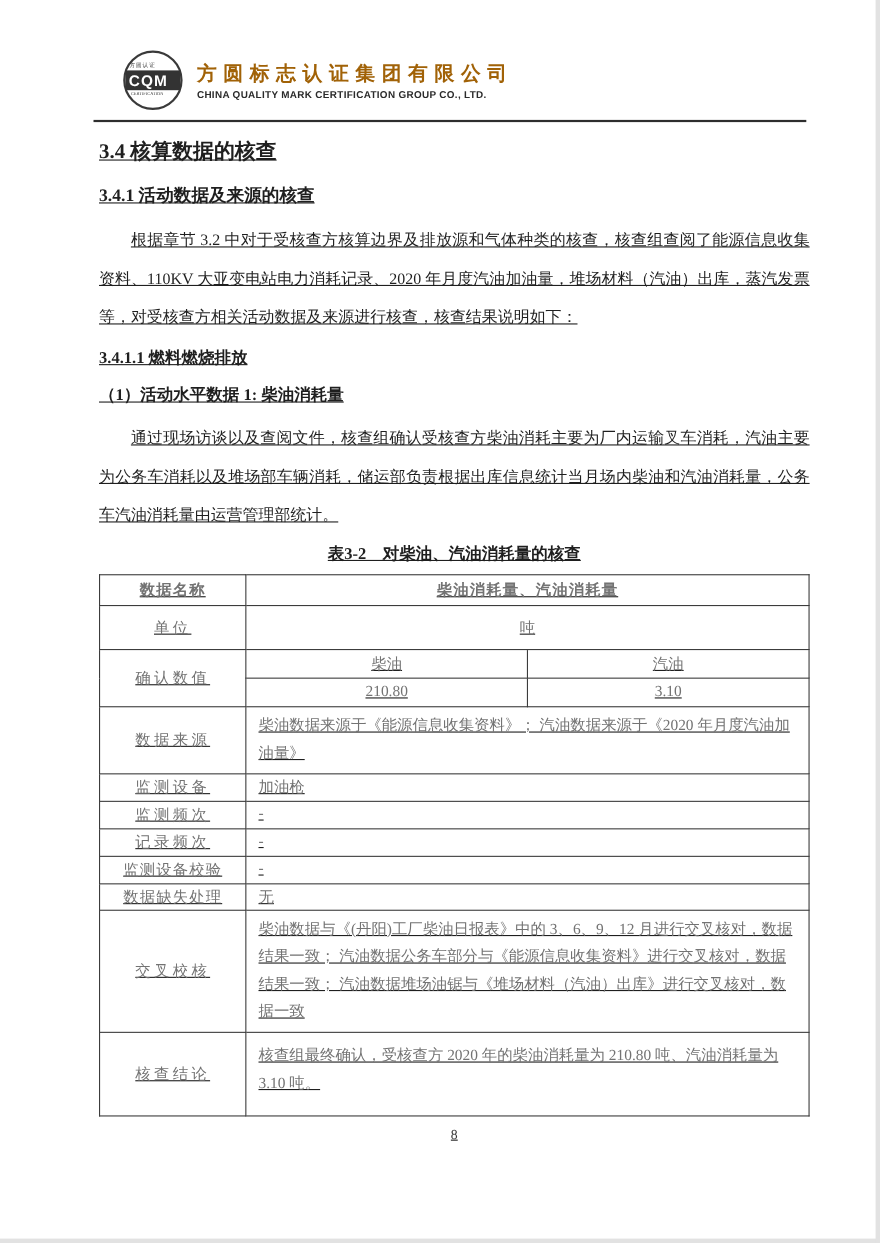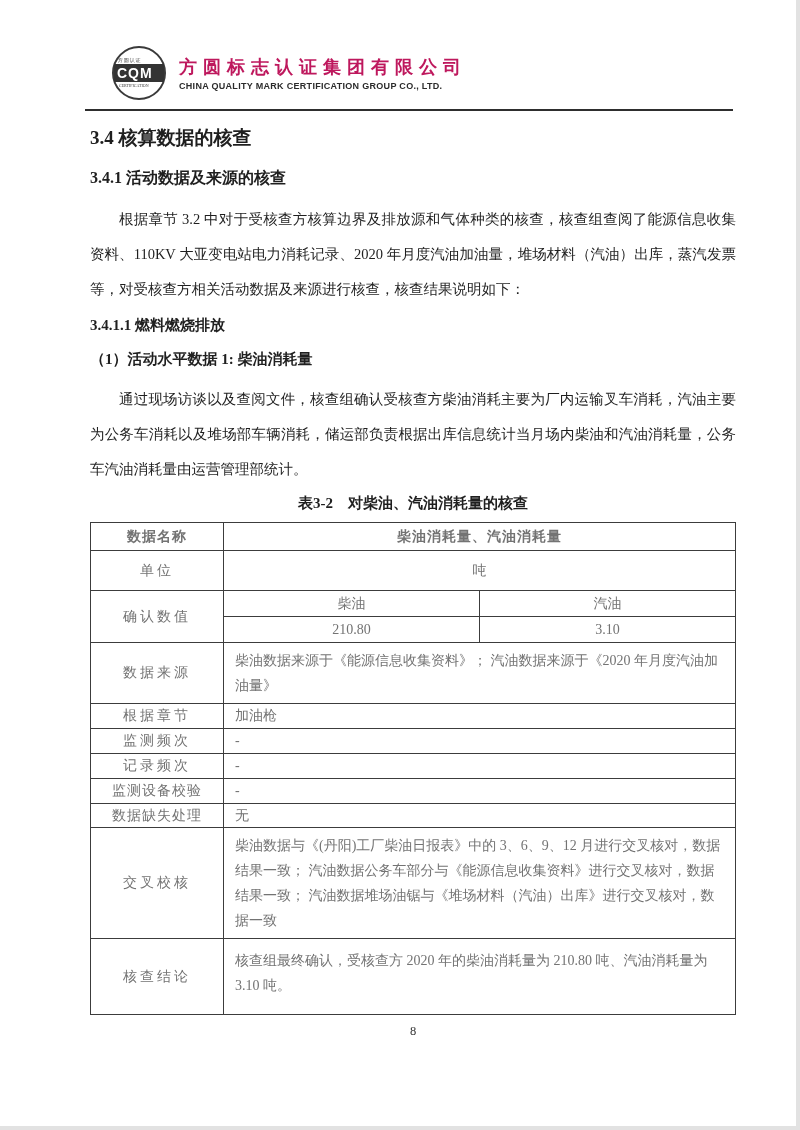--- a/index.html
+++ b/index.html
@@ -29,28 +29,28 @@
     position:relative;
   }
   .logo-arc-top { font-size:6px; line-height:6px; color:#3a3a3a; letter-spacing:1px; transform:scale(.85); }
   .logo-cqm {
     font-family:"Liberation Sans","DejaVu Sans",sans-serif;
     background:#333; color:#fff; font-weight:bold; font-size:14px; line-height:16px;
     padding:1px 3px; letter-spacing:1px; margin:1px 0;
   }
   .logo-arc-bottom { font-size:5px; line-height:6px; color:#3a3a3a; transform:scale(.8); }
   .company-zh {
-    font-size:18px; font-weight:bold; letter-spacing:6px; color:#be185d; line-height:22px;
+    font-size:18px; font-weight:bold; letter-spacing:6px; color:#a16207; line-height:22px;
   }
   .company-en {
     font-family:Liberation Sans, sans-serif;
     font-size:9px; font-weight:bold; color:#2b2b2b; letter-spacing:.3px; margin-top:3px;
   }
   
-  .content { margin:12px 64px 0 90px; width:646px; }
+  .content { margin:12px 64px 0 90px; width:646px;text-decoration:underline; }
   .h1 { font-size:19px; font-weight:bold; margin:14px 0 0 0; }
   .h2 { font-size:16px; font-weight:bold; margin:17px 0 0 0; }
   .h3 { font-size:15px; font-weight:bold; margin:9px 0 0 0; }
   .h4 { font-size:15px; font-weight:bold; margin:15px 0 0 0; }
   .body-para {
     font-size:14.5px; line-height:35px; text-align:justify; text-indent:2em;
     margin:13px 0 0 0;
   }
   .caption { text-align:center; font-size:15px; font-weight:bold; margin:7px 0 0 0; }
   .caption2 { text-align:center; font-size:15px; font-weight:bold; margin:27px 0 0 0; }
@@ -126,21 +126,21 @@
       </tr>
       <tr class="rs">
         <td class="cen">210.80</td>
         <td class="cen">3.10</td>
       </tr>
       <tr class="r4">
         <td class="lbl">数据来源</td>
         <td class="val wrap" colspan="2">柴油数据来源于《能源信息收集资料》； 汽油数据来源于《2020 年月度汽油加油量》</td>
       </tr>
       <tr class="r5">
-        <td class="lbl">根据章节</td>
+        <td class="lbl">监测设备</td>
         <td class="val" colspan="2">加油枪</td>
       </tr>
       <tr class="r6">
         <td class="lbl">监测频次</td>
         <td class="val" colspan="2">-</td>
       </tr>
       <tr class="r7">
         <td class="lbl">记录频次</td>
         <td class="val" colspan="2">-</td>
       </tr>

